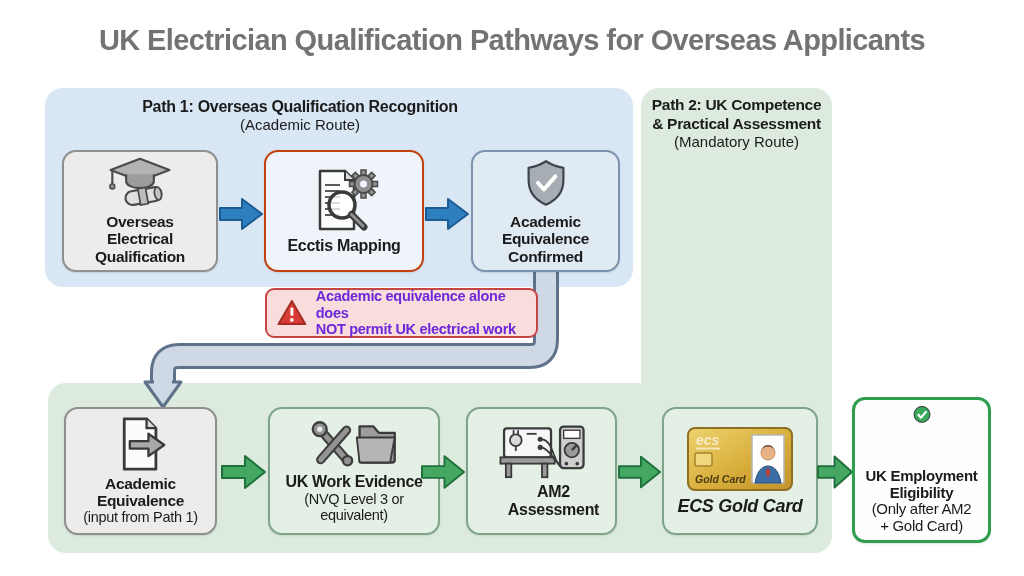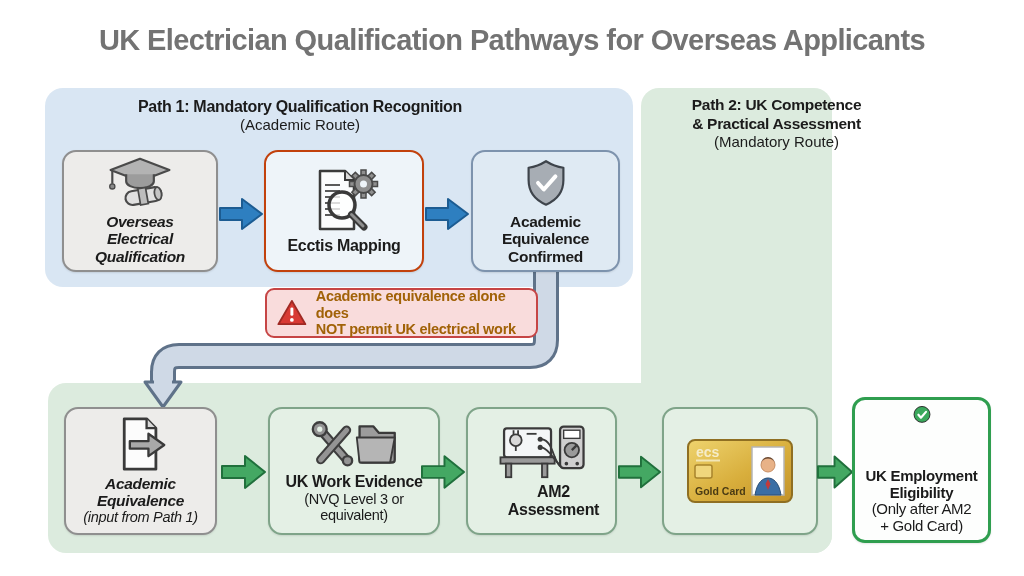--- a/index.html
+++ b/index.html
@@ -9,54 +9,54 @@
   #title{top:24px;left:0;width:1024px;text-align:center;font-size:29px;font-weight:bold;
          letter-spacing:-0.6px;color:#737373;}
   .panel{border-radius:18px;}
   #path1-panel{left:45px;top:88px;width:588px;height:199px;background:#d9e6f3;}
   #path2-panel{left:641px;top:88px;width:191px;height:465px;background:#dcebde;}
   #bottom-panel{left:48px;top:383px;width:784px;height:170px;background:#dcebde;}
   .phdr{text-align:center;}
   .phdr .h{font-weight:bold;font-size:16px;line-height:1.2;white-space:pre-line;letter-spacing:-0.3px;}
   .phdr .s{font-size:15px;line-height:1.25;white-space:pre-line;}
   #path1-header{left:45px;top:97px;width:510px;}
-  #path2-header{left:641px;top:96px;width:191px;padding-left:40px;}
+  #path2-header{left:641px;top:96px;width:191px;}
   #path2-header .h{font-size:15.5px;}
   .node{border-radius:14px;display:flex;flex-direction:column;align-items:center;justify-content:center;
         text-align:center;box-sizing:border-box;padding:5px 3px;gap:4px;
         box-shadow:0 1px 2px rgba(0,0,0,0.10);}
   .lbl{font-weight:bold;font-size:15.5px;line-height:1.12;white-space:pre-line;letter-spacing:-0.3px;}
   .sub{font-size:14.5px;line-height:1.12;white-space:pre-line;letter-spacing:-0.3px;}
-  .gray{background:#edecea;border:2px solid #8f8f8f;font-style:italic;}
+  .gray{background:#edecea;border:2px solid #8f8f8f;}
   .blue{background:#eef4f9;border:2px solid #c2410c;}
   .blue2{background:#dfeaf3;border:2px solid #7d93ad;}
   .green{background:#e4f0e5;border:2px solid #7fa489;}
   #node-uk-employment{background:#fdfefd;border:3.5px solid #2f9e4f;border-radius:13px;}
   #node-ecs-gold-card .lbl{font-size:18px;}
   #node-ecctis .lbl{font-size:16px;}
   #warning-box{left:265px;top:288px;width:273px;height:50px;background:#f9dcdc;
         border:2.5px solid #c64545;border-radius:9px;box-sizing:border-box;
         display:flex;align-items:center;gap:9px;padding:0 10px;}
   #warning-box .wtxt{font-weight:bold;font-size:14.5px;line-height:1.14;white-space:pre-line;
-        color:#a16207;letter-spacing:-0.3px;text-align:left;}
+        color:#6d28d9;letter-spacing:-0.3px;text-align:left;}
   svg{display:block;}
 </style>
 </head>
 <body>
 
 <div id="stage">
 
   <div class="abs" id="title">UK Electrician Qualification Pathways for Overseas Applicants</div>
 
   <div class="abs panel" id="path1-panel"></div>
   <div class="abs panel" id="path2-panel"></div>
   <div class="abs panel" id="bottom-panel"></div>
 
   <div class="abs phdr" id="path1-header">
-    <div class="h">Path 1: Mandatory Qualification Recognition</div>
+    <div class="h">Path 1: Overseas Qualification Recognition</div>
     <div class="s">(Academic Route)</div>
   </div>
 
   <div class="abs phdr" id="path2-header">
     <div class="h">Path 2: UK Competence
 &amp; Practical Assessment</div>
     <div class="s">(Mandatory Route)</div>
   </div>
 
   <svg class="abs" style="left:130px;top:265px;" width="450" height="148" viewBox="0 0 450 148">
@@ -209,40 +209,41 @@
       <circle cx="89" cy="45" r="2" fill="#3a3a3a"></circle>
     </svg>
     <div class="lbl" style="font-size:16px;margin-left:24px;">AM2
 Assessment</div>
   </div>
 
   <svg class="abs" style="left:618px;top:453px;" width="44" height="38" viewBox="0 0 46 38">
     <polygon points="1,13 24,13 24,3 44,19 24,35 24,25 1,25" fill="#44a863" stroke="#20703c" stroke-width="2" stroke-linejoin="round"></polygon>
   </svg>
 
-  <div class="abs node green" id="node-ecs-gold-card" style="left:662px;top:407px;width:156px;height:128px;">
+  <div class="abs node green" id="node-ecs-gold-card" style="left:662px;top:407px;width:156px;height:128px;font-style:italic;">
     <svg width="108" height="66" viewBox="0 0 108 66">
       <defs>
         <linearGradient id="goldgrad" x1="0" y1="0" x2="1" y2="1">
           <stop offset="0" stop-color="#eed36e"></stop>
           <stop offset="0.55" stop-color="#d8ae3c"></stop>
           <stop offset="1" stop-color="#c2922a"></stop>
         </linearGradient>
       </defs>
       <rect x="2" y="2" width="104" height="62" rx="7" fill="url(#goldgrad)" stroke="#8f6f22" stroke-width="2"></rect>
       <text x="10" y="19" font-family="Liberation Sans, sans-serif" font-size="14" font-weight="bold" fill="#f5ecc9">ecs</text>
       <rect x="10" y="21.5" width="24" height="2" fill="#f5ecc9" opacity="0.85"></rect>
       <rect x="9" y="27" width="17" height="13" rx="2" fill="#f0d67c" stroke="#a8842c" stroke-width="1.5"></rect>
       <text x="9" y="57" font-family="Liberation Sans, sans-serif" font-size="10.5" font-weight="bold" fill="#4a3b14">Gold Card</text>
       <rect x="66" y="9" width="32" height="48" fill="#ffffff" stroke="#b5b5b5" stroke-width="1.5"></rect>
       <path d="M69,57 c2,-13 8,-17 13,-17 s11,4 13,17 z" fill="#3a6ea5" stroke="#2a4e75" stroke-width="1"></path>
       <polygon points="82,41 84.5,46 82,52 79.5,46" fill="#c23b3b"></polygon>
       <circle cx="82" cy="27" r="7" fill="#e8b287" stroke="#c98f63" stroke-width="1"></circle>
       <path d="M75,26 a7,7 0 0 1 14,0 l-1,-3 a7,5 0 0 0 -12,0 z" fill="#6b4a33"></path>
     </svg>
+    <div class="lbl">ECS Gold Card</div>
   </div>
 
   <svg class="abs" style="left:817px;top:453px;" width="37" height="38" viewBox="0 0 38 38">
     <polygon points="1,13 18,13 18,3 36,19 18,35 18,25 1,25" fill="#44a863" stroke="#20703c" stroke-width="2" stroke-linejoin="round"></polygon>
   </svg>
 
   <div class="abs node" id="node-uk-employment" style="left:852px;top:397px;width:139px;height:146px;gap:44px;">
     <svg width="46" height="46" viewBox="0 0 52 52">
       <circle cx="26" cy="26" r="22" fill="#3aa85c" stroke="#222222" stroke-width="2.5"></circle>
       <path d="M16,27 L23,35 L37,19" fill="none" stroke="#ffffff" stroke-width="6" stroke-linecap="round" stroke-linejoin="round"></path>

